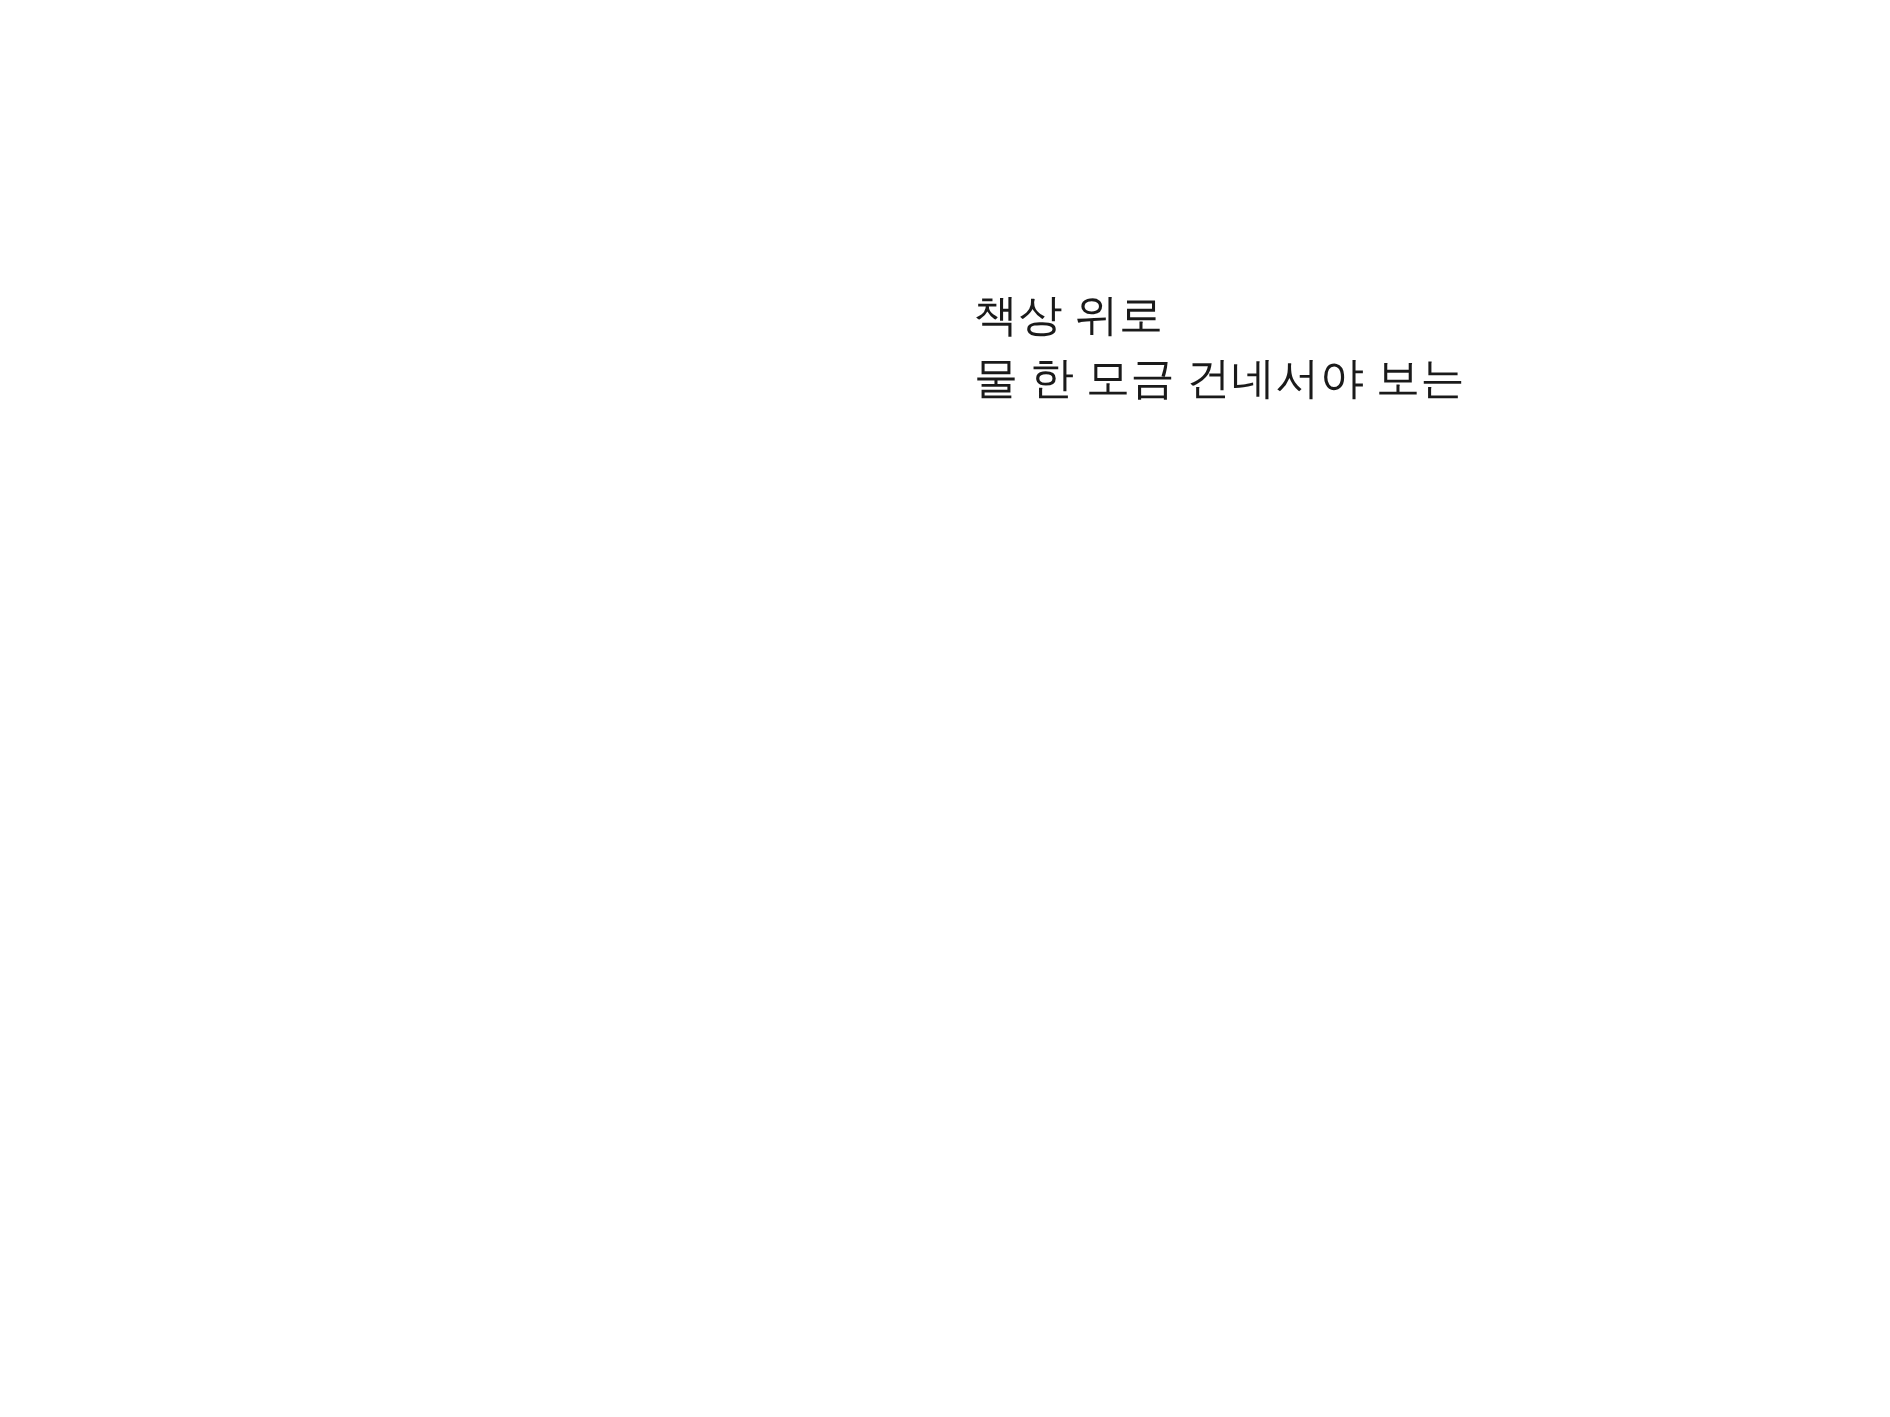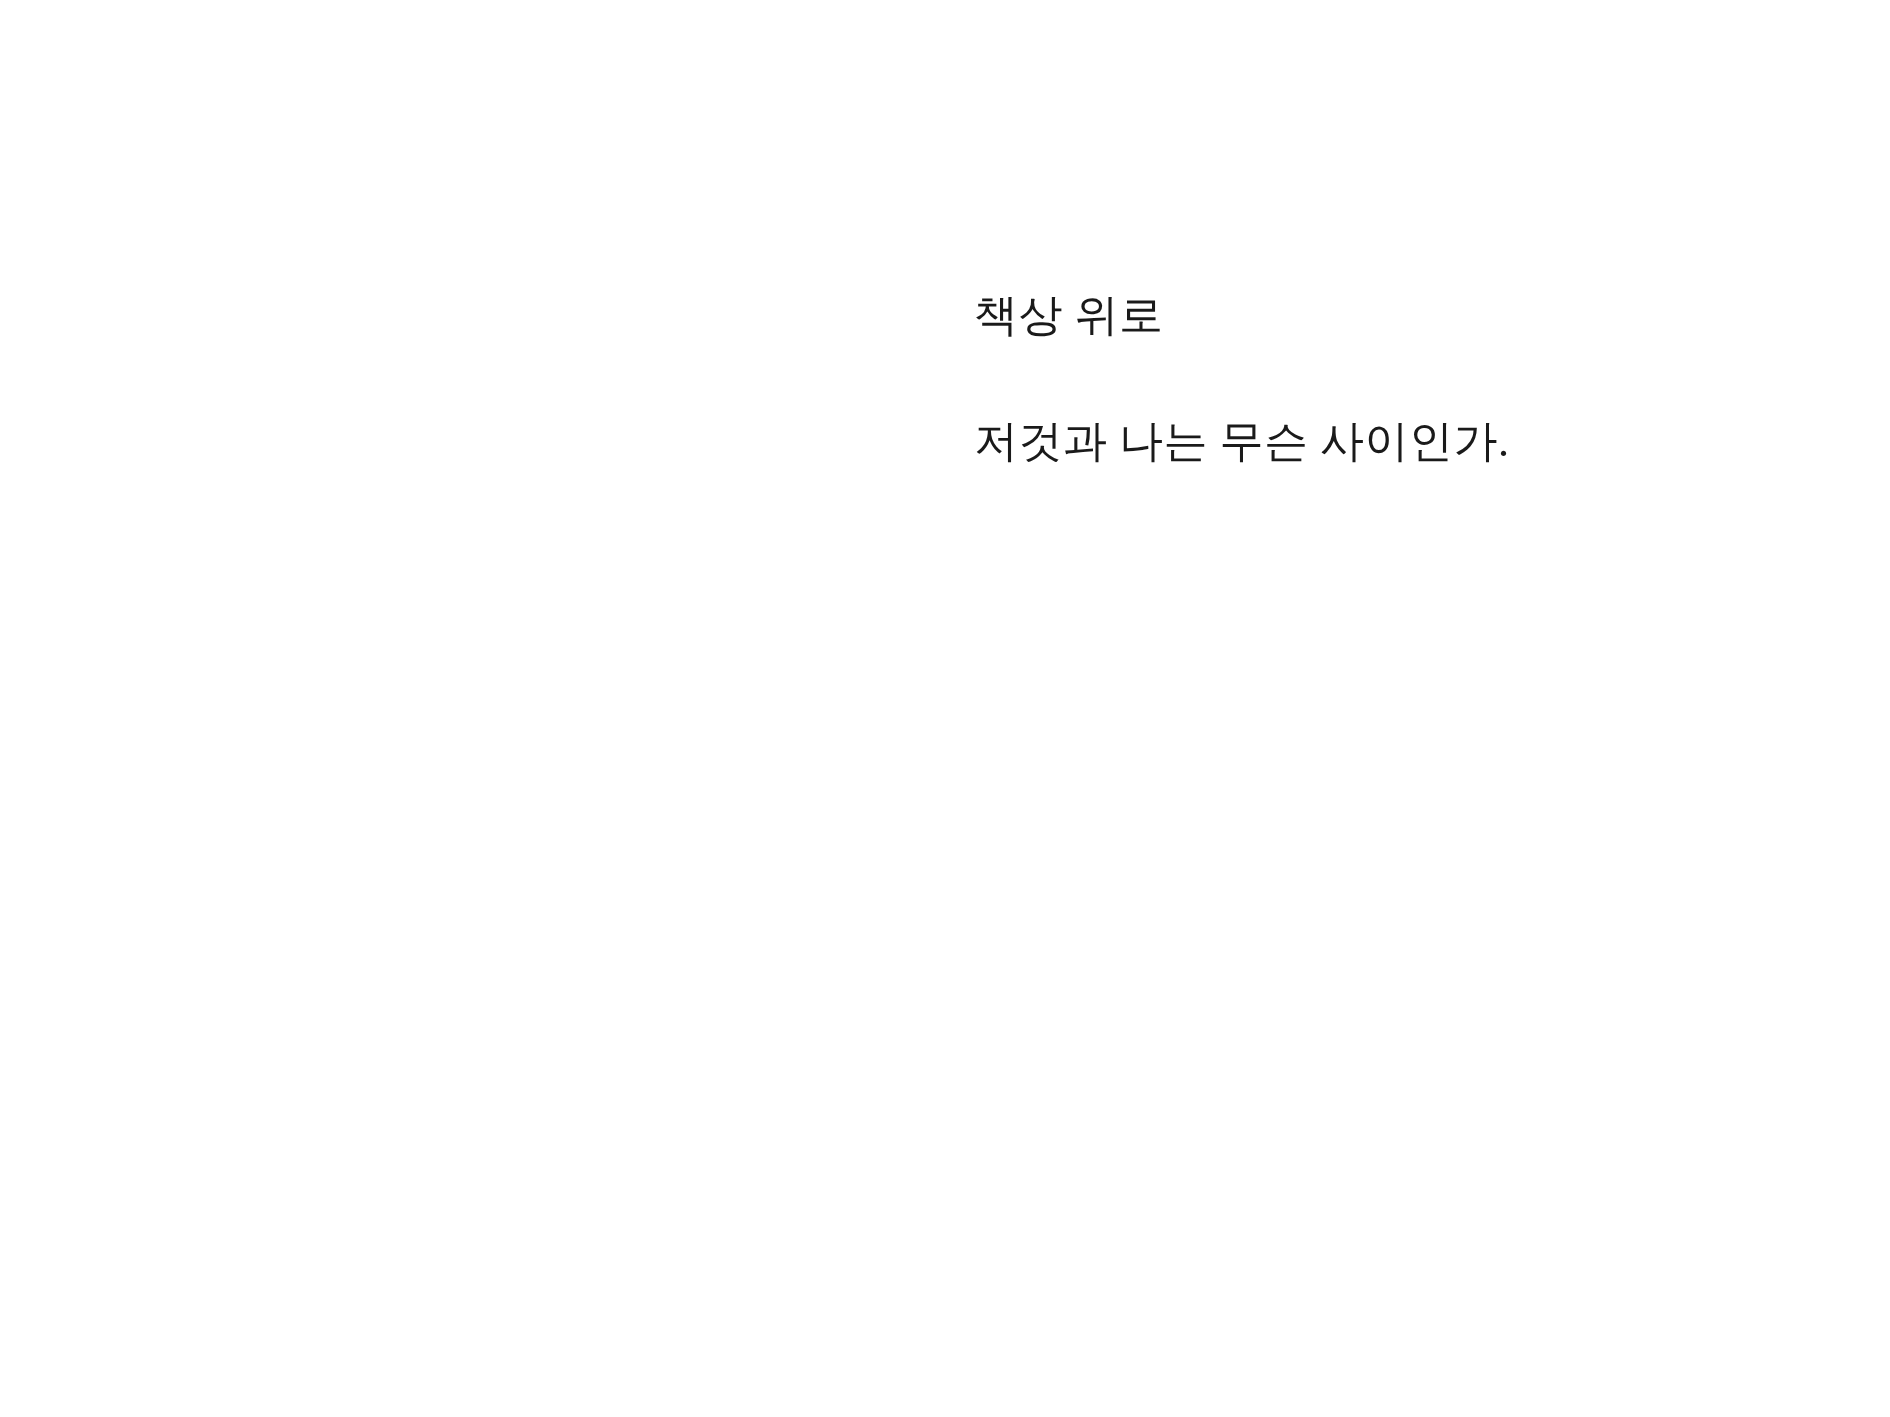--- a/index.html
+++ b/index.html
@@ -33,27 +33,25 @@
     height: 63px;
   }
 </style>
 </head>
 <body>
 
 <div class="poem-block">
 
   <div>
     <div class="line">책상 위로</div>
+    <div class="line">물 한 모금 건네서야 보는</div>
   </div>
 
   <div class="blank-line"></div>
 
-  <div>
-    <div class="line">저것과 나는 무슨 사이인가.</div>
-  </div>
 
   <div class="blank-line"></div>
 
 
   <div class="blank-line"></div>
 
 
   <div class="blank-line"></div>
 
 

